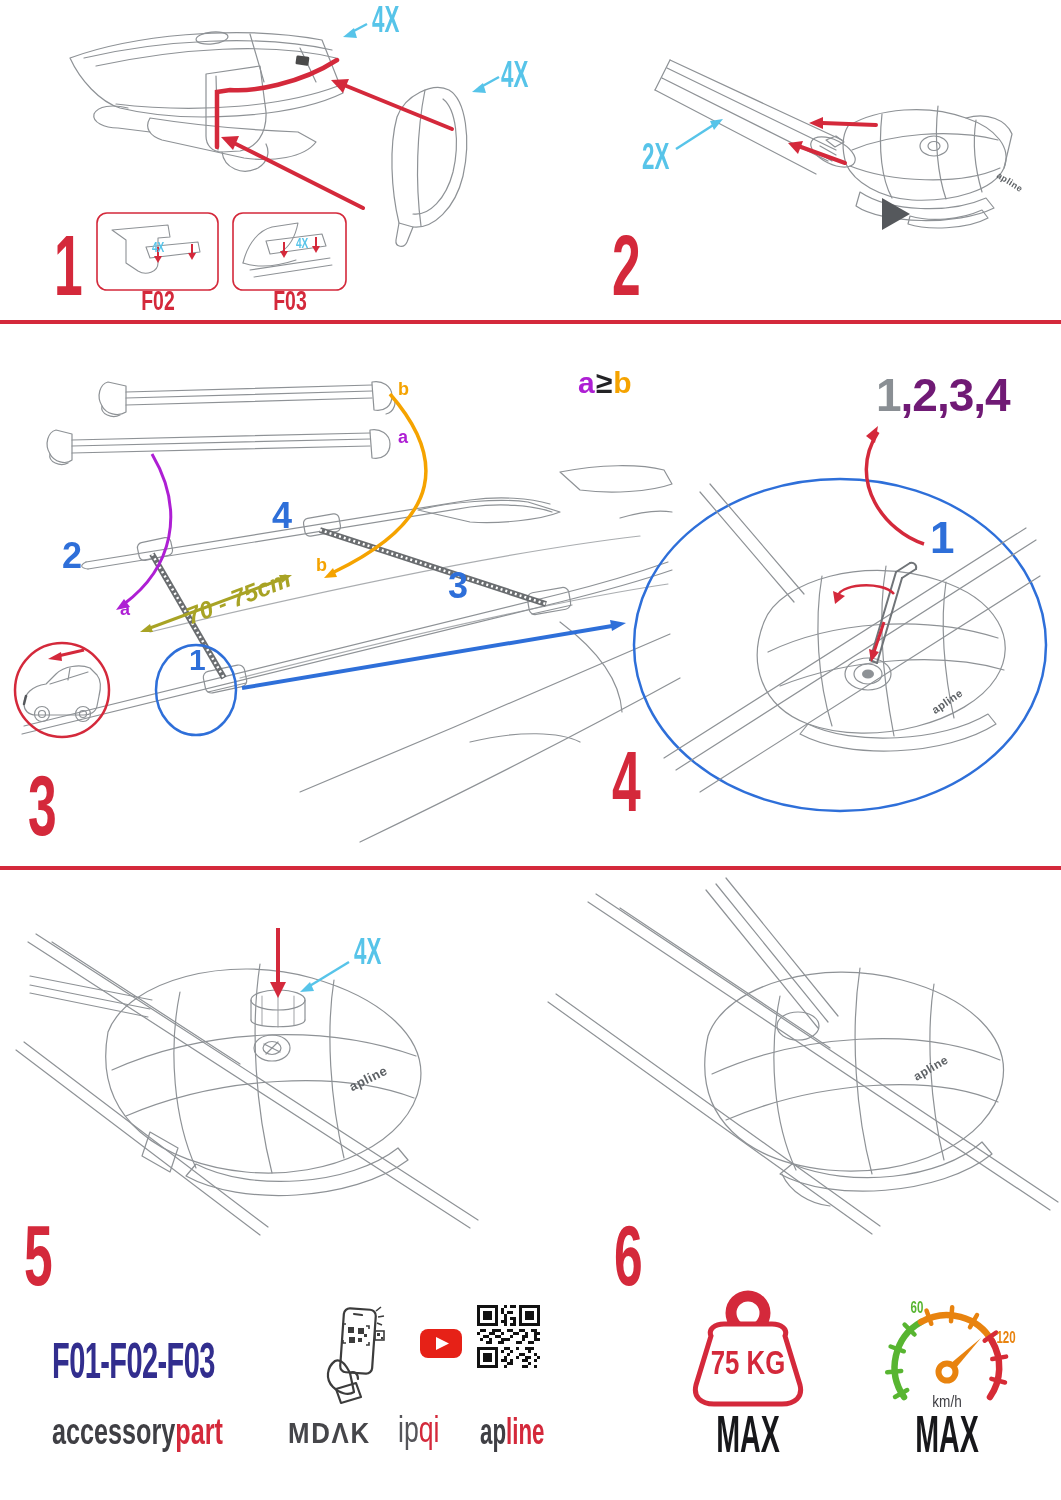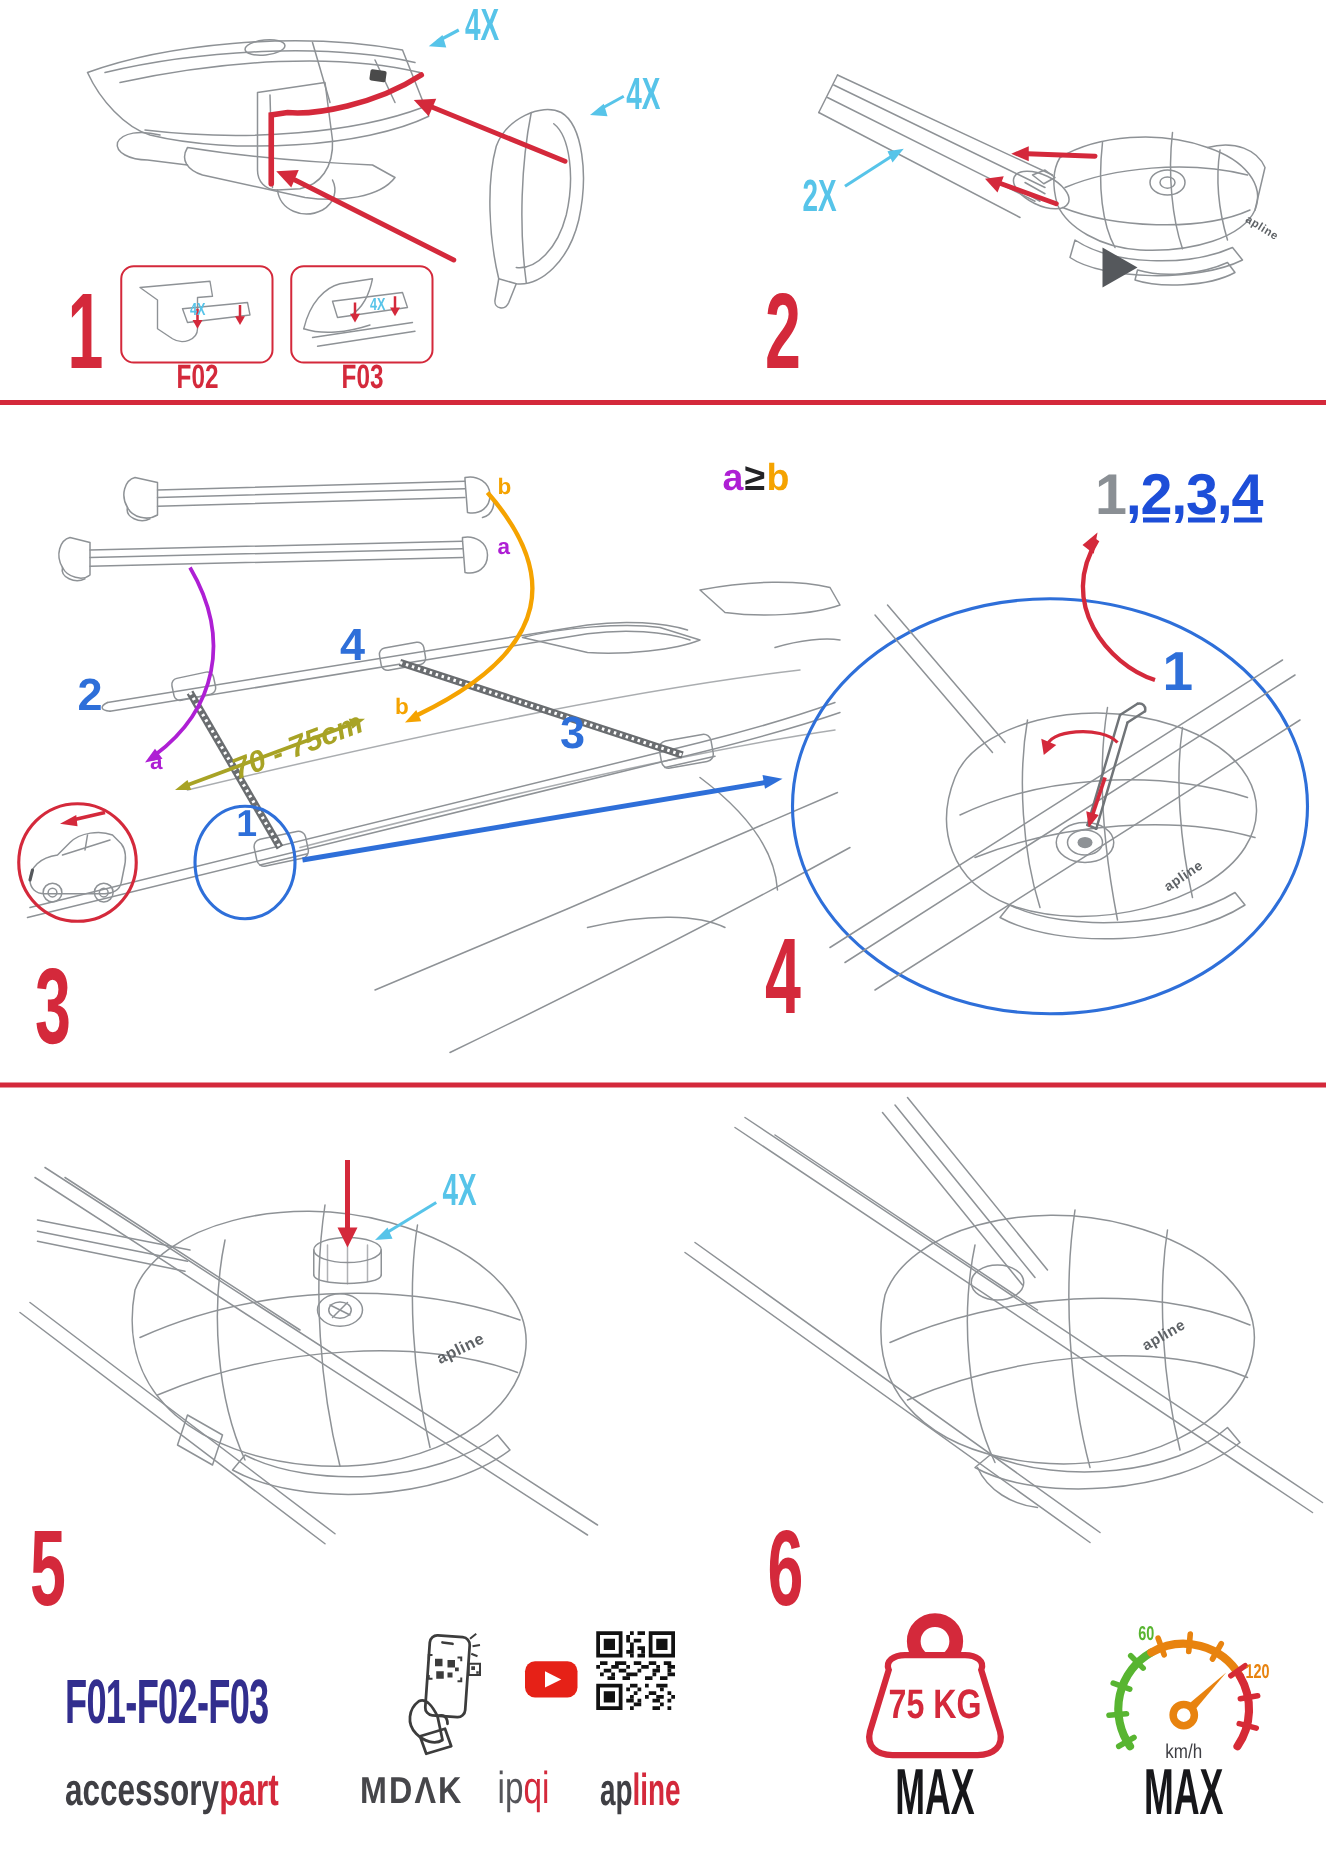--- a/index.html
+++ b/index.html
@@ -16,21 +16,21 @@
   .qty{color:#57c4e9;font-weight:bold;font-size:36px;transform:scaleX(.62);transform-origin:left top;}
   .qty-sm{color:#57c4e9;font-weight:bold;font-size:14px;transform:scaleX(.72);transform-origin:left top;}
   
   .fcode{color:#d4293b;font-weight:bold;font-size:27px;transform:translateX(-50%) scaleX(.72);transform-origin:center top;}
   
   .pos{color:#2e6fd9;font-weight:bold;font-size:36px;}
   .pos-sm{color:#2e6fd9;font-weight:bold;font-size:30px;}
   .callout1{color:#2e6fd9;font-weight:bold;font-size:44px;}
   .order{font-weight:bold;font-size:46px;letter-spacing:-1px;}
   .order .first{color:#8a8f94;}
-  .order .rest{color:#1d4ed8;text-decoration:underline;}
+  .order .rest{color:#701a75;}
   .ab{font-weight:bold;font-size:18px;}
   .rule{font-weight:bold;font-size:30px;letter-spacing:1px;}
   .dist{color:#a8a325;font-weight:bold;font-style:italic;font-size:24px;
         transform:rotate(-21deg);transform-origin:left top;}
   .logo-sm{color:#5d6165;font-weight:bold;font-size:11px;letter-spacing:.5px;}
   .model{color:#322e8e;font-weight:bold;font-size:50px;letter-spacing:-1px;
          transform:scale(.58,1);transform-origin:left top;}
   .brand{font-weight:bold;font-size:36px;transform:scaleX(.70);transform-origin:left top;}
   .brand .b-dark{color:#3f3f44;} .brand .b-red{color:#d4293b;}
   .mdak{color:#46464a;font-weight:bold;font-size:30px;letter-spacing:2px;

